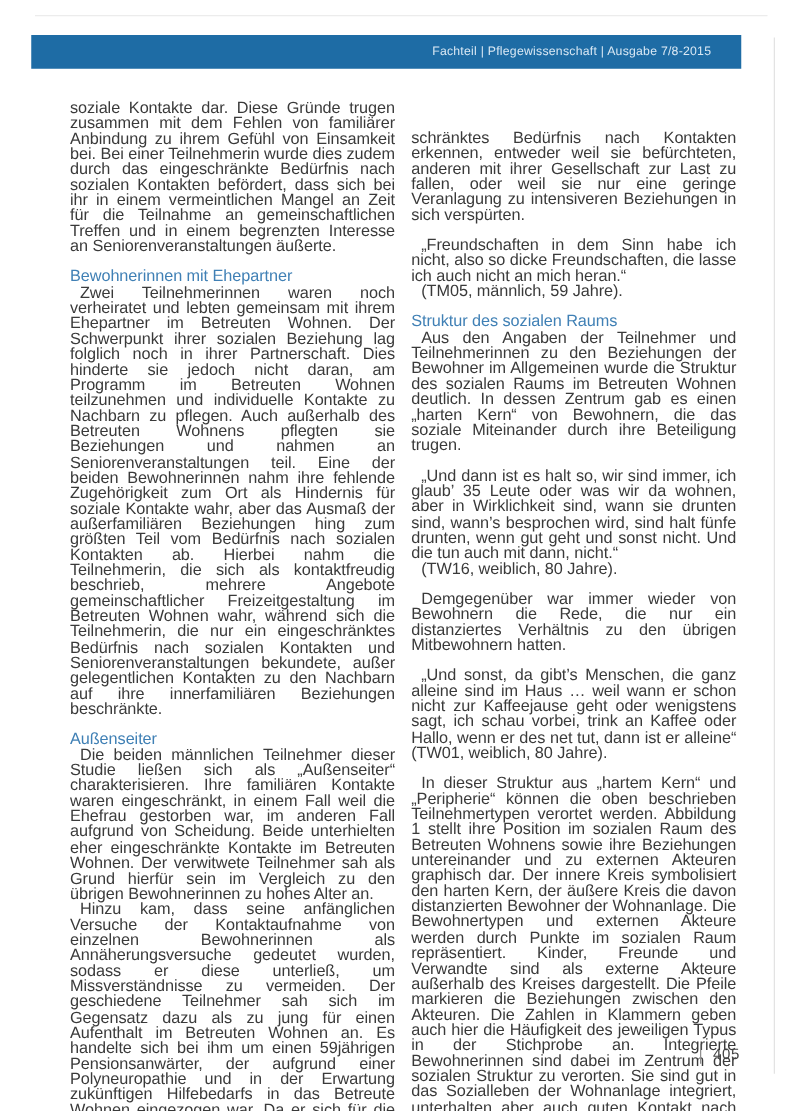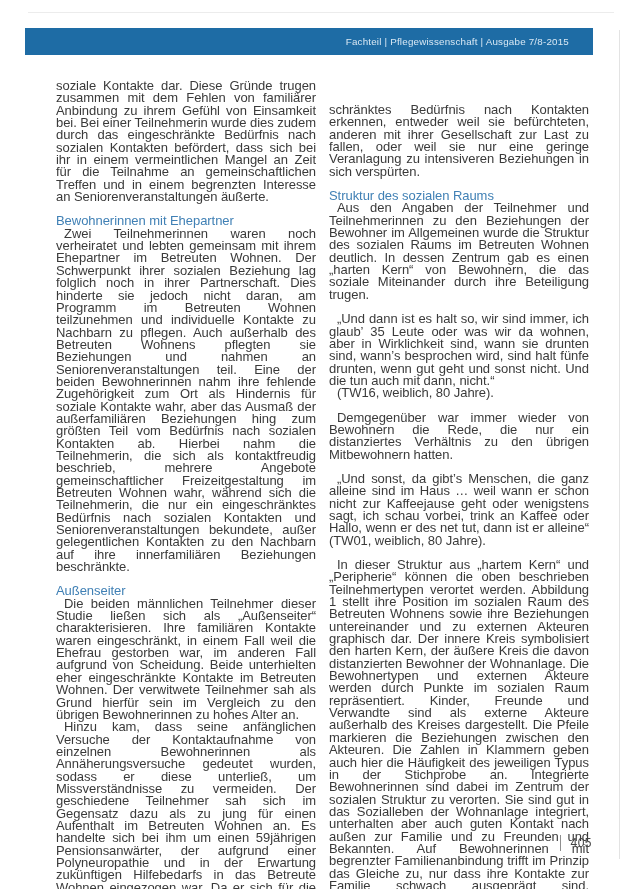--- a/index.html
+++ b/index.html
@@ -69,20 +69,24 @@
     <div class="para noindent">soziale Kontakte dar. Diese Gründe trugen zusammen mit dem Fehlen von familiärer Anbindung zu ihrem Gefühl von Einsamkeit bei. Bei einer Teilnehmerin wurde dies zudem durch das eingeschränkte Bedürfnis nach sozialen Kontakten befördert, dass sich bei ihr in einem vermeintlichen Mangel an Zeit für die Teilnahme an gemeinschaftlichen Treffen und in einem begrenzten Interesse an Seniorenveranstaltungen äußerte.</div>
     <div class="heading">Bewohnerinnen mit Ehepartner</div>
     <div class="para">Zwei Teilnehmerinnen waren noch verheiratet und lebten gemeinsam mit ihrem Ehepartner im Betreuten Wohnen. Der Schwerpunkt ihrer sozialen Beziehung lag folglich noch in ihrer Partnerschaft. Dies hinderte sie jedoch nicht daran, am Programm im Betreuten Wohnen teilzunehmen und individuelle Kontakte zu Nachbarn zu pflegen. Auch außerhalb des Betreuten Wohnens pflegten sie Beziehungen und nahmen an Seniorenveranstaltungen teil. Eine der beiden Bewohnerinnen nahm ihre fehlende Zugehörigkeit zum Ort als Hindernis für soziale Kontakte wahr, aber das Ausmaß der außerfamiliären Beziehungen hing zum größten Teil vom Bedürfnis nach sozialen Kontakten ab. Hierbei nahm die Teilnehmerin, die sich als kontaktfreudig beschrieb, mehrere Angebote gemeinschaftlicher Freizeitgestaltung im Betreuten Wohnen wahr, während sich die Teilnehmerin, die nur ein eingeschränktes Bedürfnis nach sozialen Kontakten und Seniorenveranstaltungen bekundete, außer gelegentlichen Kontakten zu den Nachbarn auf ihre innerfamiliären Beziehungen beschränkte.</div>
     <div class="heading">Außenseiter</div>
     <div class="para">Die beiden männlichen Teilnehmer dieser Studie ließen sich als „Außenseiter“ charakterisieren. Ihre familiären Kontakte waren eingeschränkt, in einem Fall weil die Ehefrau gestorben war, im anderen Fall aufgrund von Scheidung. Beide unterhielten eher eingeschränkte Kontakte im Betreuten Wohnen. Der verwitwete Teilnehmer sah als Grund hierfür sein im Vergleich zu den übrigen Bewohnerinnen zu hohes Alter an.</div>
     <div class="para">Hinzu kam, dass seine anfänglichen Versuche der Kontaktaufnahme von einzelnen Bewohnerinnen als Annäherungsversuche gedeutet wurden, sodass er diese unterließ, um Missverständnisse zu vermeiden. Der geschiedene Teilnehmer sah sich im Gegensatz dazu als zu jung für einen Aufenthalt im Betreuten Wohnen an. Es handelte sich bei ihm um einen 59jährigen Pensionsanwärter, der aufgrund einer Polyneuropathie und in der Erwartung zukünftigen Hilfebedarfs in das Betreute Wohnen eingezogen war. Da er sich für die Zeit nach seiner Pensionierung eigentlich ein aktives Altern erhofft hatte, fühlte er sich in der Wohnanlage deplatziert, was auch zu einem eher distanzierten Verhältnis zu den übrigen Bewohnern führte. Beide Teilnehmer pflegten anstelle von hausinternen Beziehungen Kontakte zu bekannten Personen außerhalb, wobei der verwitwete Teilnehmer sogar von einem Kontaktgewinn und gesteigertem Wohlbefinden berichtete, das er deshalb empfand, weil sein abgelegener Wohnort vor dem Einzug seine Kontaktmöglichkeiten stark eingeschränkt hatte.</div>
     <div class="para">An dieser Wahrnehmung konnte auch der Verlust von alten Kontakten, den er als Kontakthindernis wahrnahm, nichts ändern. Beide Teilnehmer ließen zudem ein einge-</div>
   </div>
 <div id="col-right" class="col">
     <div class="para noindent">schränktes Bedürfnis nach Kontakten erkennen, entweder weil sie befürchteten, anderen mit ihrer Gesellschaft zur Last zu fallen, oder weil sie nur eine geringe Veranlagung zu intensiveren Beziehungen in sich verspürten.</div>
+    <div class="quote">
+      <div class="quote-text">„Freundschaften in dem Sinn habe ich nicht, also so dicke Freundschaften, die lasse ich auch nicht an mich heran.“</div>
+      <div class="quote-attr">(TM05, männlich, 59 Jahre).</div>
+    </div>
     <div class="heading">Struktur des sozialen Raums</div>
     <div class="para">Aus den Angaben der Teilnehmer und Teilnehmerinnen zu den Beziehungen der Bewohner im Allgemeinen wurde die Struktur des sozialen Raums im Betreuten Wohnen deutlich. In dessen Zentrum gab es einen „harten Kern“ von Bewohnern, die das soziale Miteinander durch ihre Beteiligung trugen.</div>
     <div class="quote">
       <div class="quote-text">„Und dann ist es halt so, wir sind immer, ich glaub’ 35 Leute oder was wir da wohnen, aber in Wirklichkeit sind, wann sie drunten sind, wann’s besprochen wird, sind halt fünfe drunten, wenn gut geht und sonst nicht. Und die tun auch mit dann, nicht.“</div>
       <div class="quote-attr">(TW16, weiblich, 80 Jahre).</div>
     </div>
     <div class="para">Demgegenüber war immer wieder von Bewohnern die Rede, die nur ein distanziertes Verhältnis zu den übrigen Mitbewohnern hatten.</div>
     <div class="quote">
       <div class="quote-text">„Und sonst, da gibt’s Menschen, die ganz alleine sind im Haus … weil wann er schon nicht zur Kaffeejause geht oder wenigstens sagt, ich schau vorbei, trink an Kaffee oder Hallo, wenn er des net tut, dann ist er alleine“ (TW01, weiblich, 80 Jahre).</div>
     </div>

